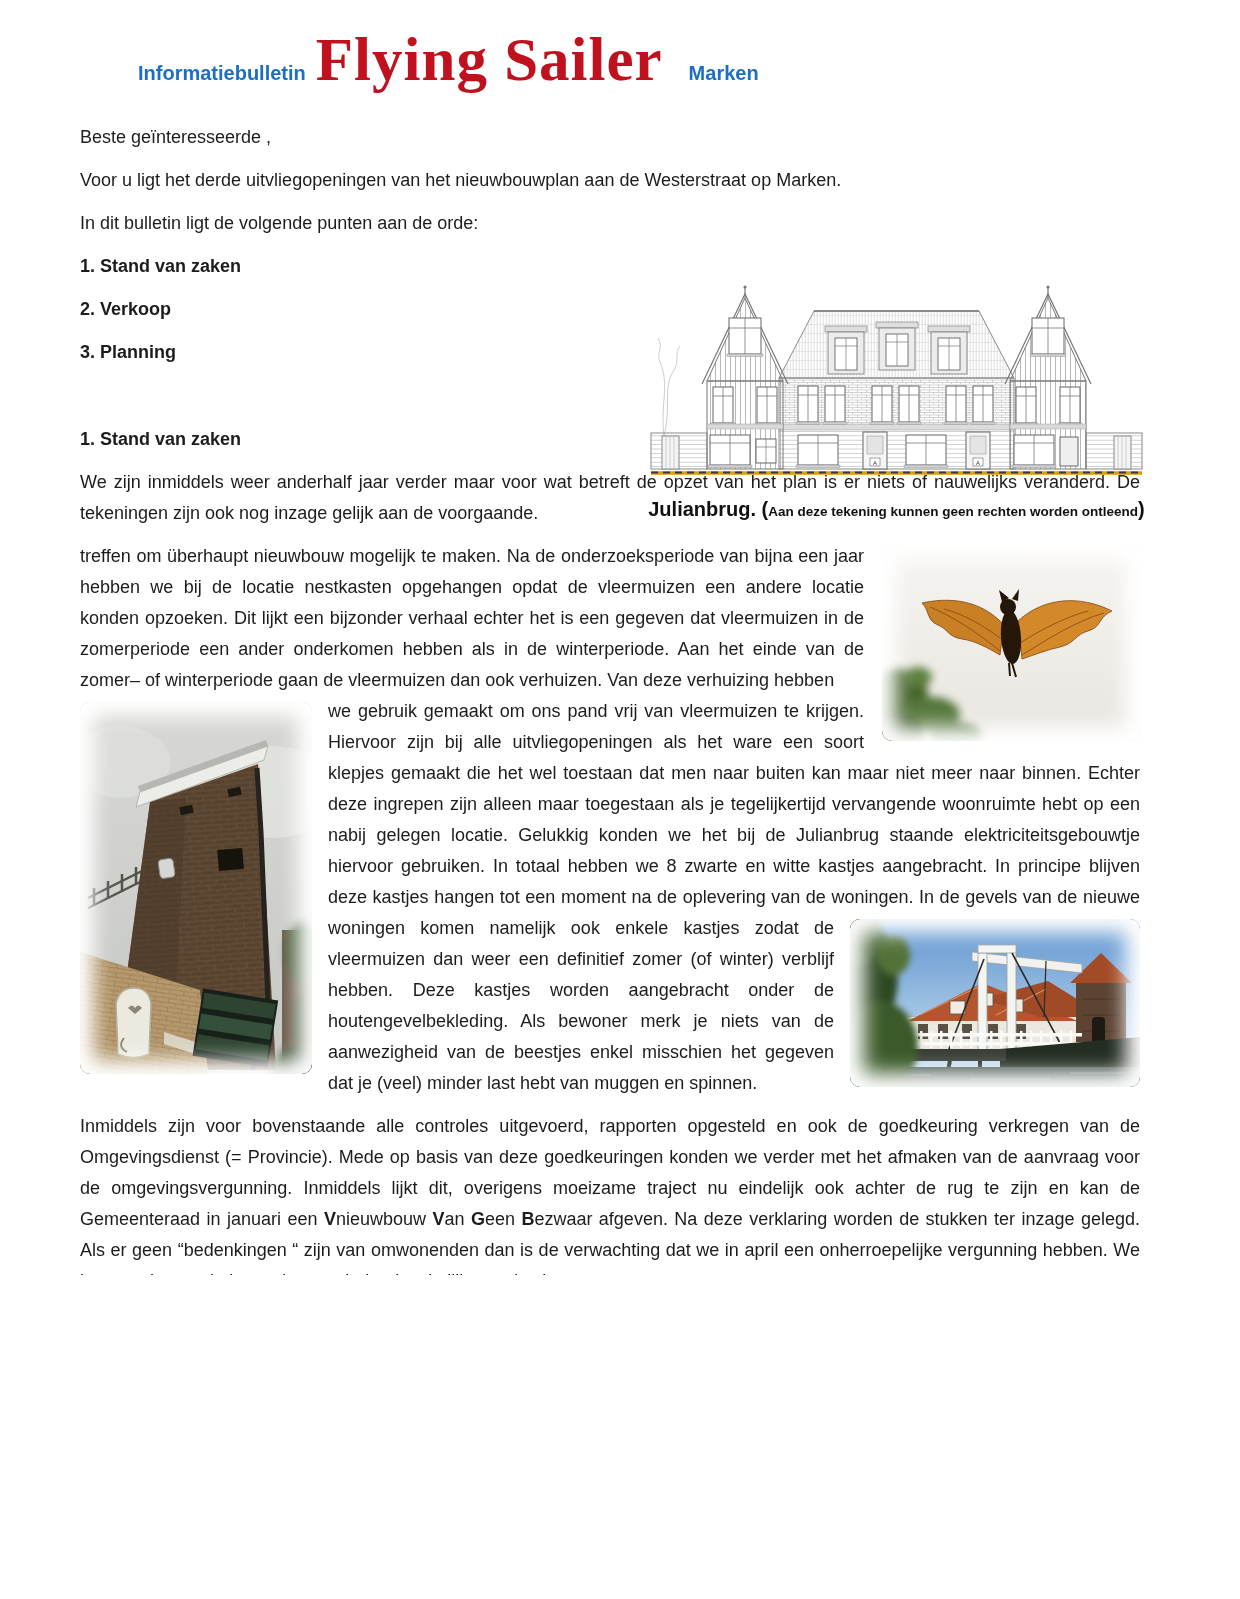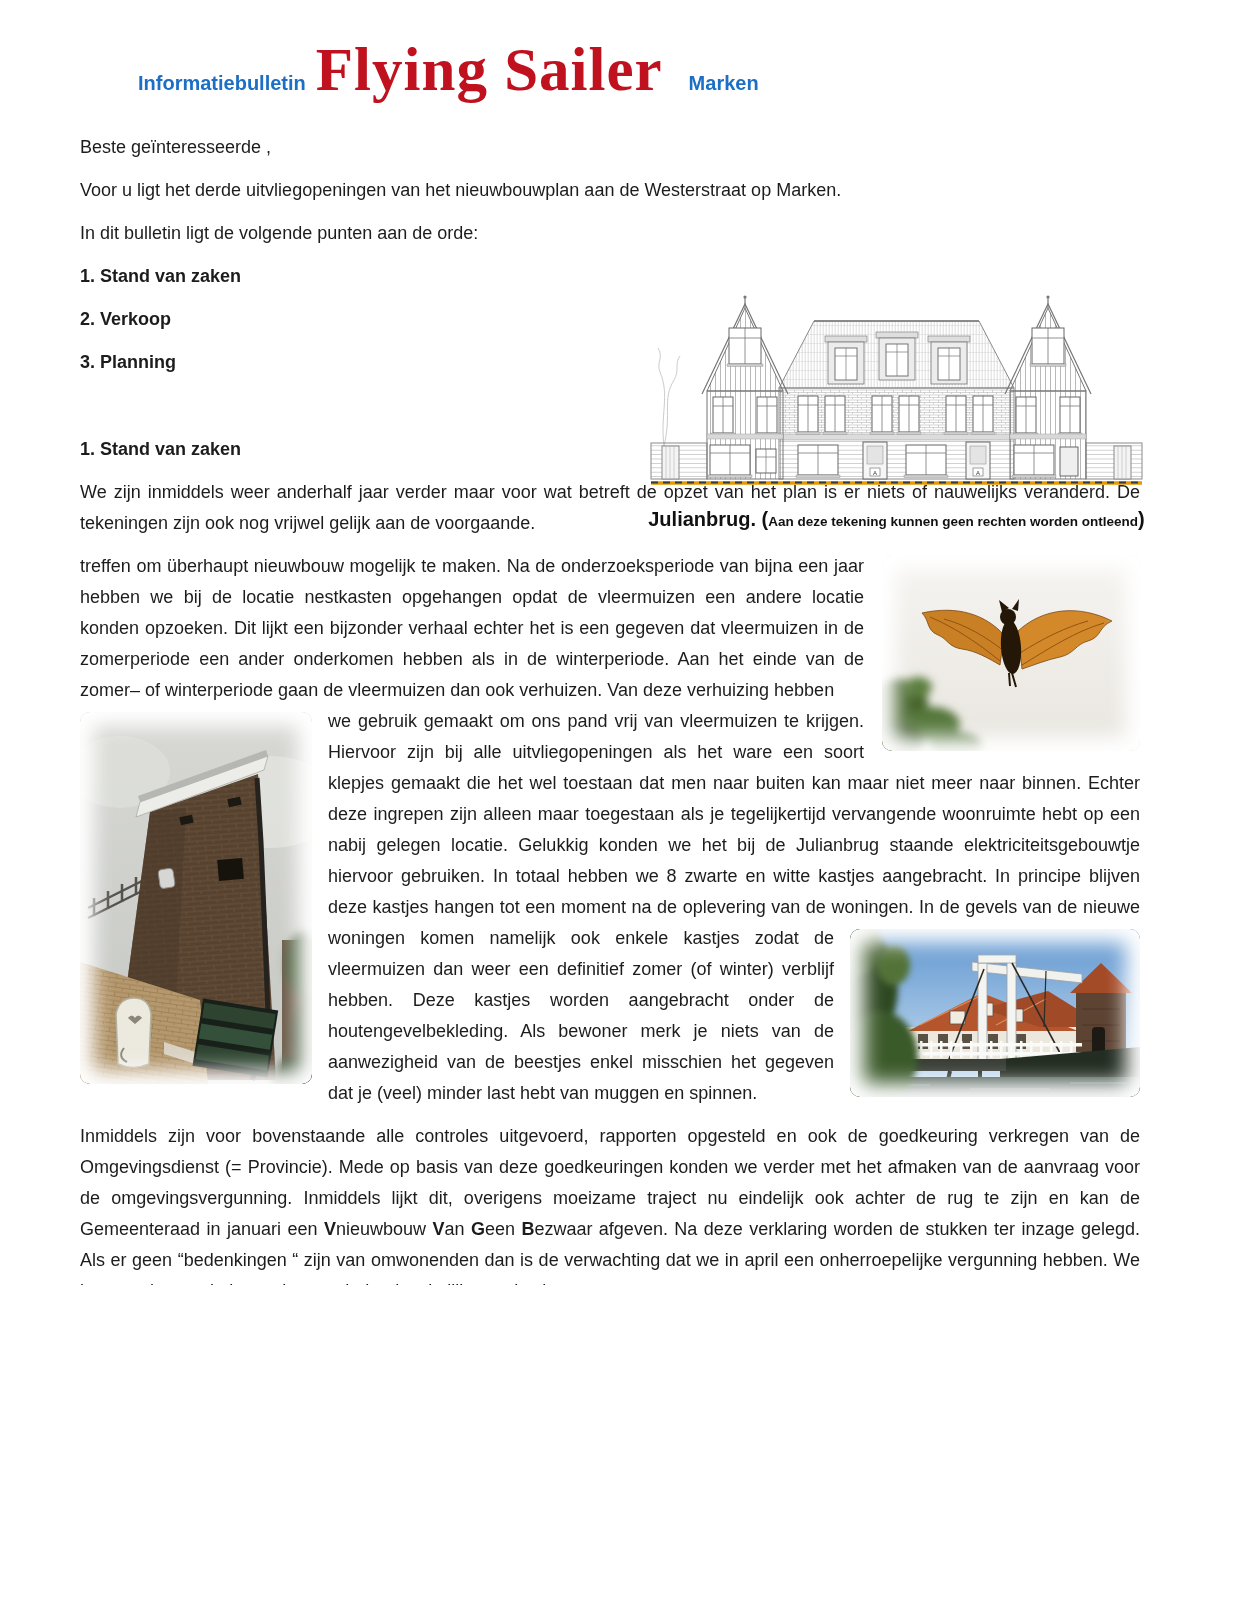--- a/index.html
+++ b/index.html
@@ -6,21 +6,21 @@
     --title-red:#c0111f;
     --label-blue:#1c6fc4;
     --footer-blue:#00a3e8;
     --ink:#1c1c1c;
   }
   *{margin:0;padding:0;box-sizing:border-box;}
   html,body{background:#fff;}
   .page{
     position:relative;
     width:1240px;height:1271px;
-    margin:14px auto;
+    margin:4px auto;
     background:#fff;
     overflow:hidden;
     font-family:"Liberation Sans", sans-serif;
     color:var(--ink);
     font-size:18px;line-height:31px;
   }
   
   .masthead{
     display:flex;align-items:baseline;
     padding-top:24px;margin-left:138px;
@@ -202,21 +202,21 @@
     <p>Beste geïnteresseerde ,</p>
     <p>Voor u ligt het derde uitvliegopeningen van het nieuwbouwplan aan de Westerstraat op Marken.</p>
     <p>In dit bulletin ligt de volgende punten aan de orde:</p>
 
     <p class="agenda-item">1. Stand van zaken</p>
     <p class="agenda-item">2. Verkoop</p>
     <p class="agenda-item">3. Planning</p>
 
     <h2 class="section-heading">1. Stand van zaken</h2>
 
-    <p class="jpara">We zijn inmiddels weer anderhalf jaar verder maar voor wat betreft de opzet van het plan is er niets of nauwelijks veranderd. De tekeningen zijn ook nog vrijwel gelijk aan de voorgaande.</p>
+    <p class="jpara">We zijn inmiddels weer anderhalf jaar verder maar voor wat betreft de opzet van het plan is er niets of nauwelijks veranderd. De tekeningen zijn ook nog inzage gelijk aan de voorgaande.</p>
 
 
     <div class="jpara"><span class="photo bat-photo">
           <svg width="258" height="196" viewBox="0 0 258 196" xmlns="http://www.w3.org/2000/svg">
         <defs>
           <linearGradient id="skyb" x1="0" y1="0" x2="0" y2="1">
                 <stop offset="0" stop-color="#f6f4f1"></stop>
                 <stop offset="1" stop-color="#e9e6e0"></stop>
               </linearGradient>
           <filter id="blur1" x="-40%" y="-40%" width="180%" height="180%">

